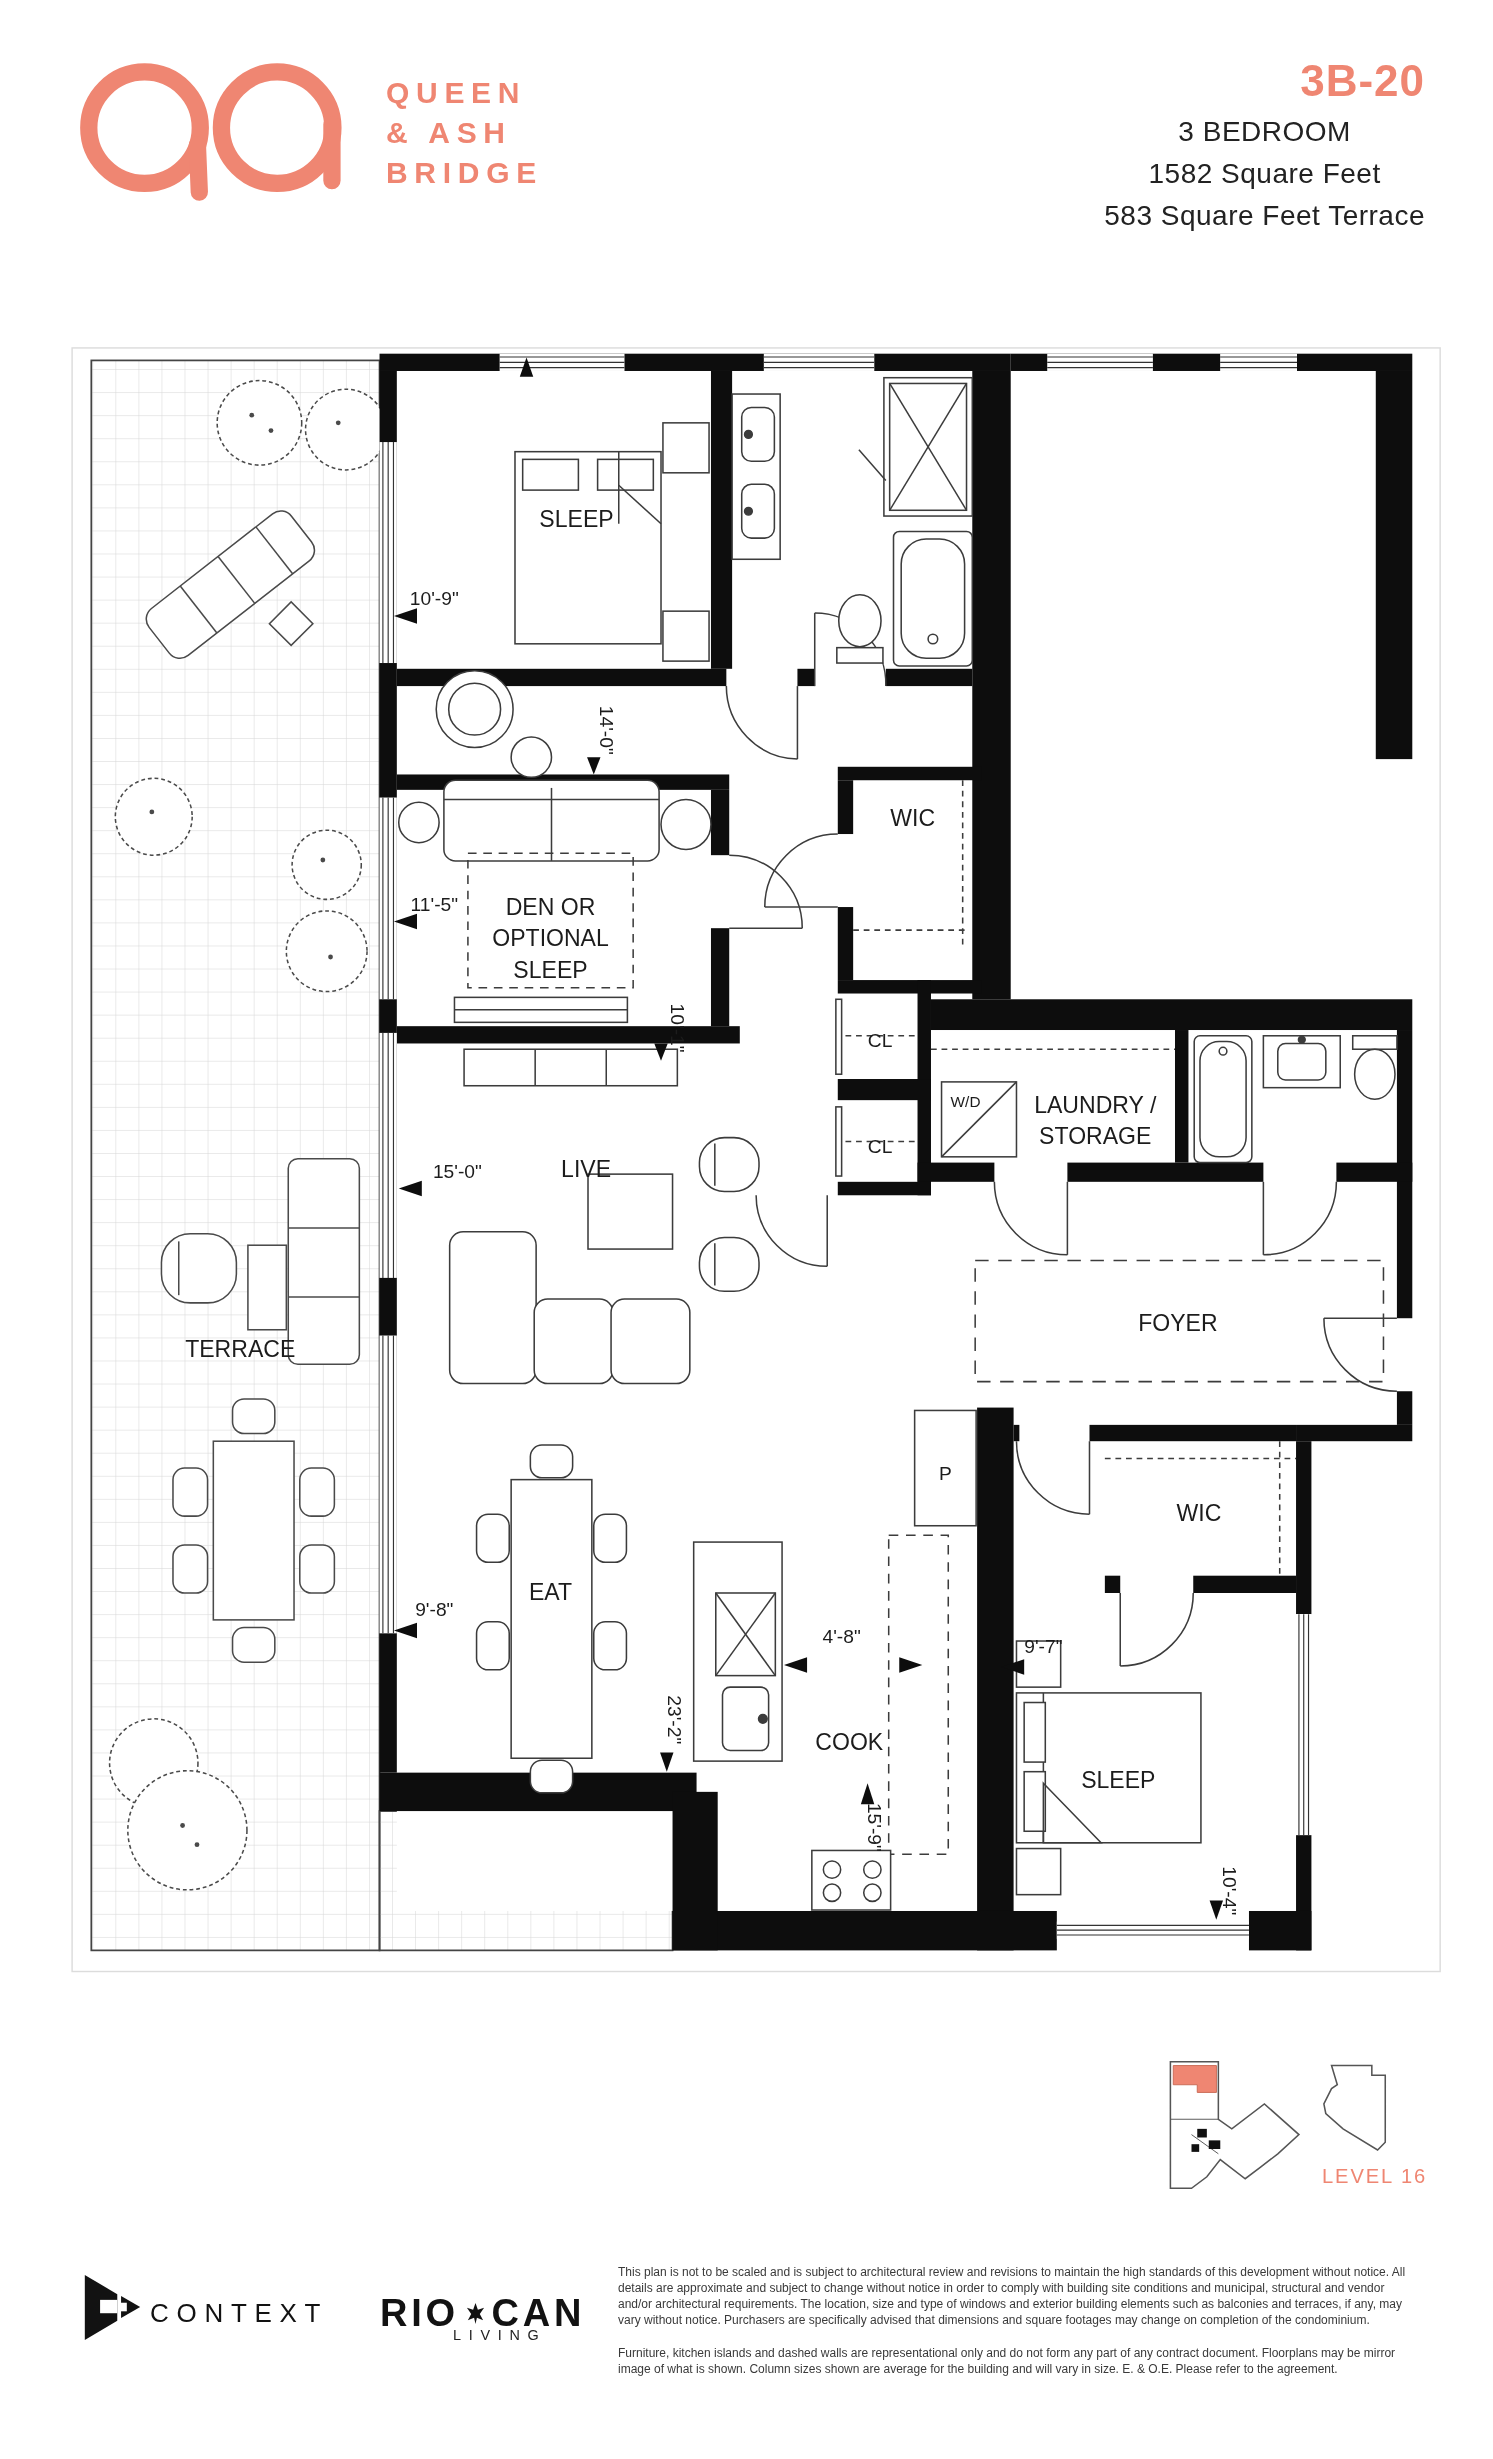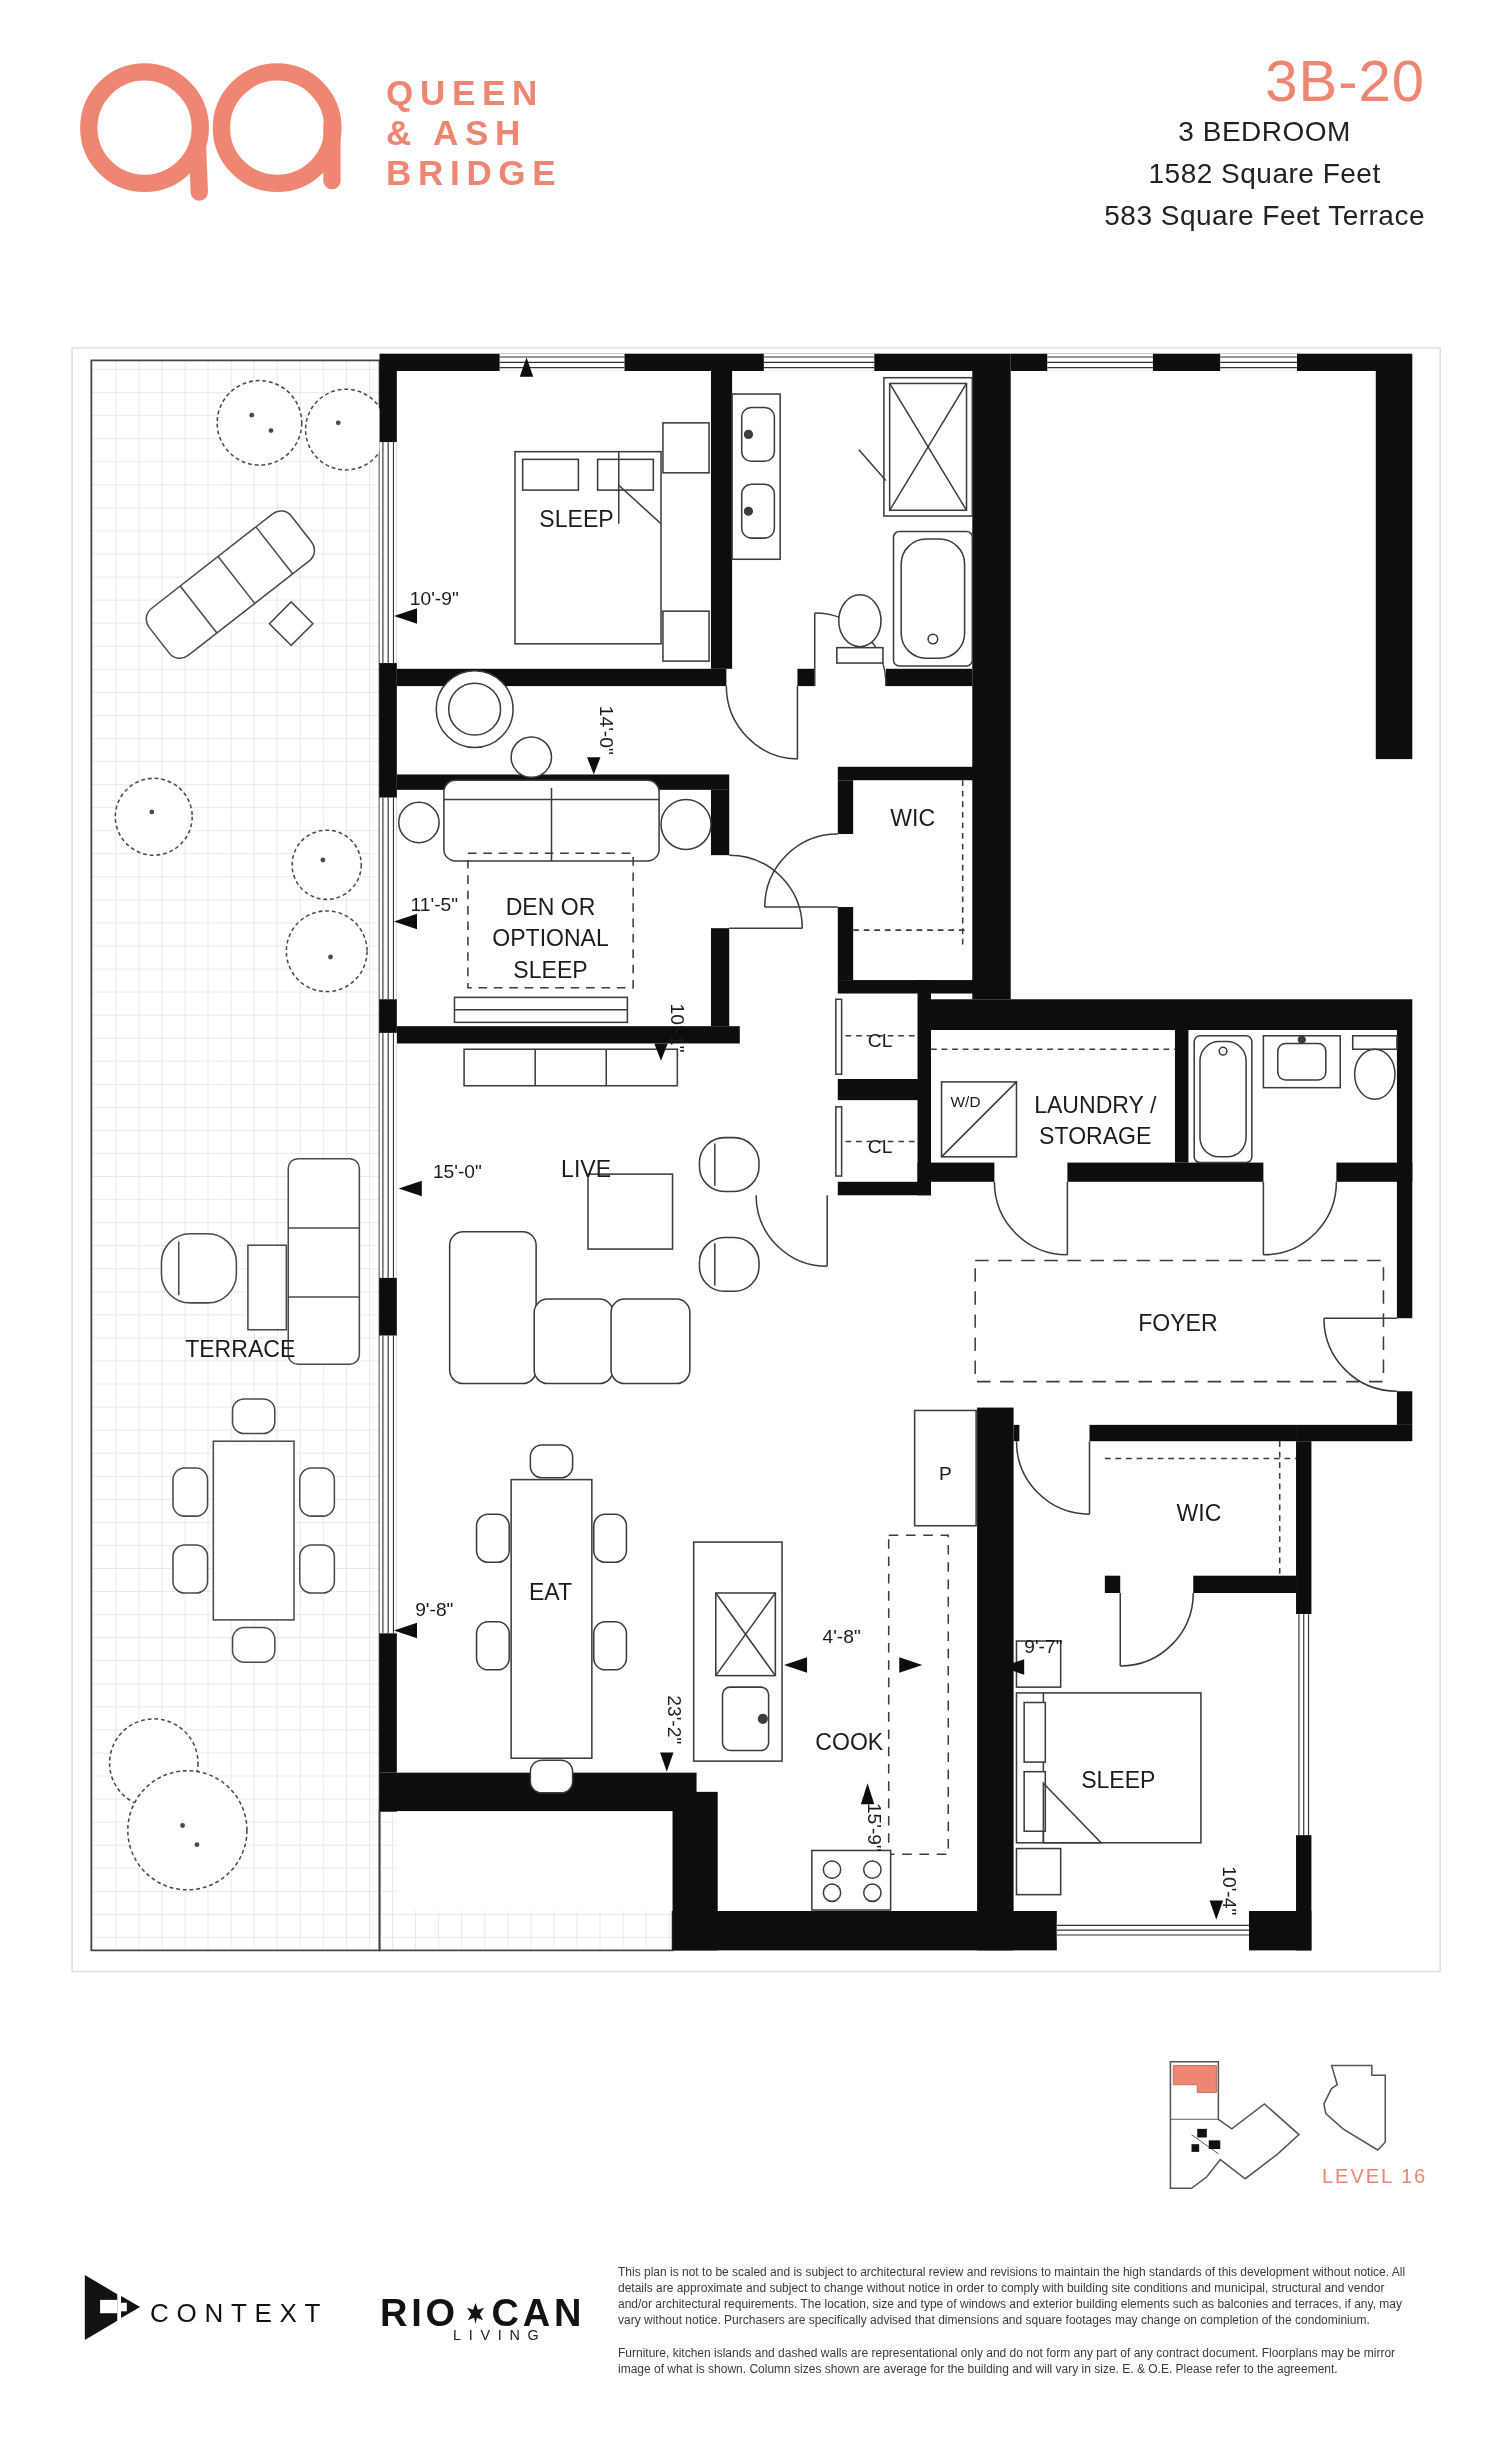--- a/index.html
+++ b/index.html
@@ -1,21 +1,21 @@
 <!DOCTYPE html>
 <html><head>
 <meta charset="utf-8">
 <style>
   html,body{margin:0;padding:0;background:#fff;}
   body{width:1494px;height:2459px;position:relative;font-family:"Liberation Sans",sans-serif;color:#1d1d1d;overflow:hidden;}
   .abs{position:absolute;}
   
-  .brand-lines{left:386px;top:73px;font-weight:bold;font-size:35px;line-height:40px;letter-spacing:6.7px;color:var(--accent);}
+  .brand-lines{left:386px;top:73px;font-weight:bold;font-size:30px;line-height:40px;letter-spacing:6.7px;color:var(--accent);}
   .unit-block{right:69px;top:50px;text-align:right;}
-  .unit-code{font-size:58px;font-weight:normal;color:var(--accent);letter-spacing:1px;line-height:61px;}
+  .unit-code{font-size:44px;font-weight:bold;color:var(--accent);letter-spacing:1px;line-height:61px;}
   .unit-line{font-size:28px;color:#222;line-height:42px;letter-spacing:0.5px;text-align:center;}
   
   text{font-family:"Liberation Sans",sans-serif;fill:#1c1c1c;}
   .room{font-size:24px;}
   .small{font-size:20px;}
   .dim{font-size:20px;}
   .wd{font-size:16px;}
   .lvl{font-size:21px;letter-spacing:2px;fill:var(--accent);}
   
   .ctx-text{left:150px;top:2298px;font-size:26px;font-weight:normal;letter-spacing:7.7px;color:#121212;}

